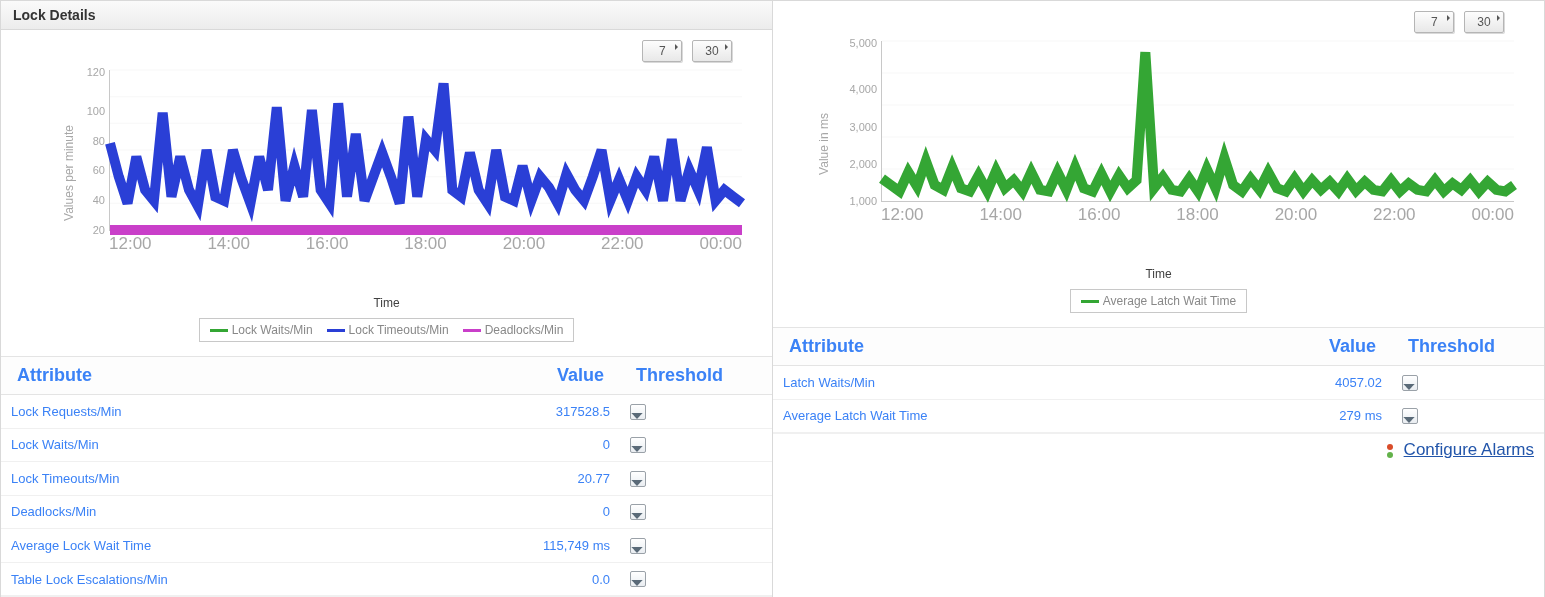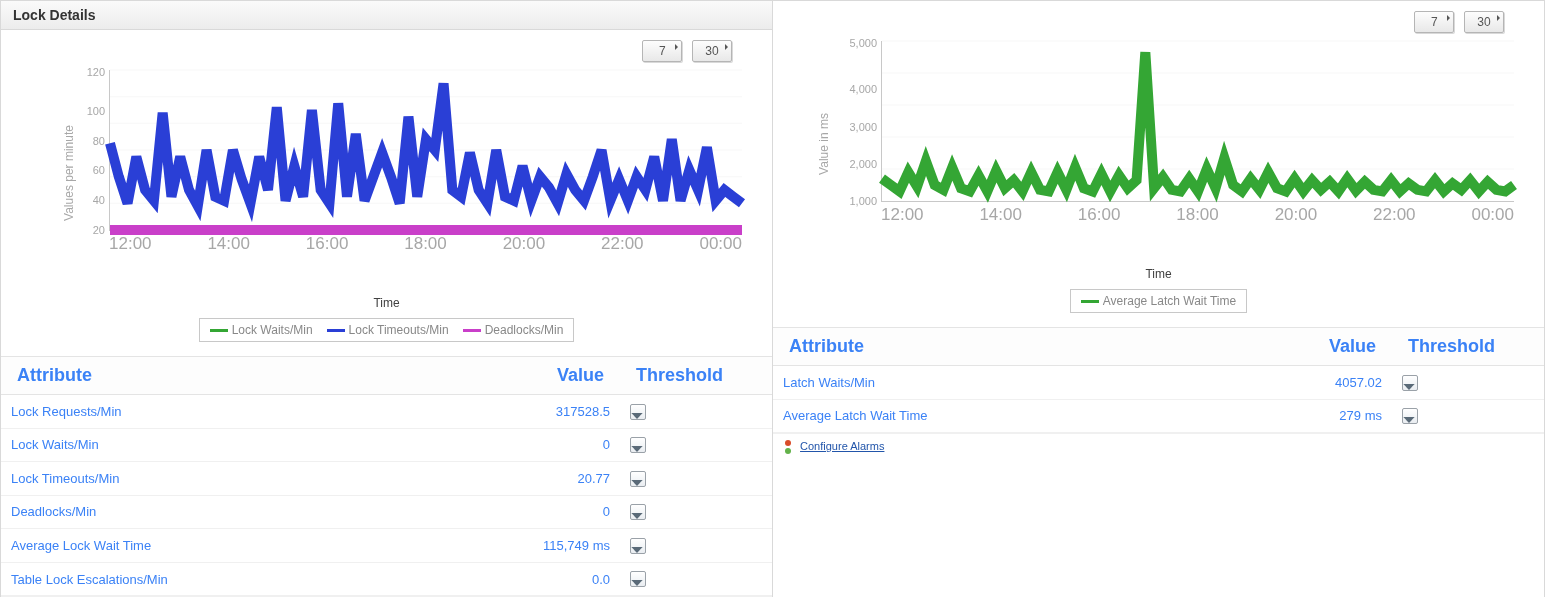--- a/index.html
+++ b/index.html
@@ -158,24 +158,24 @@
     content:"";
     position:absolute;
     border: 4px solid transparent;
     border-bottom-color:#5a6a78;
     border-left-color:#5a6a78;
     bottom:2px; left:2px;
     transform: rotate(-45deg);
     width:0;height:0;
   }
   .cfg-row {
-    text-align: left;
+    text-align: right;
     padding: 6px 10px 8px 10px;
     border-top: 1px solid #f0f0f0;
-    font-size: 11px;
+    font-size: 17px;
   }
   .cfg-row a { color: #2255aa; text-decoration: underline; }
   .traffic {
     display:inline-block; width:10px; height:14px;
     vertical-align: middle;
     margin-right: 4px;
     position: relative;
   }
   .traffic:before, .traffic:after {
     content:""; position:absolute; left:2px;

